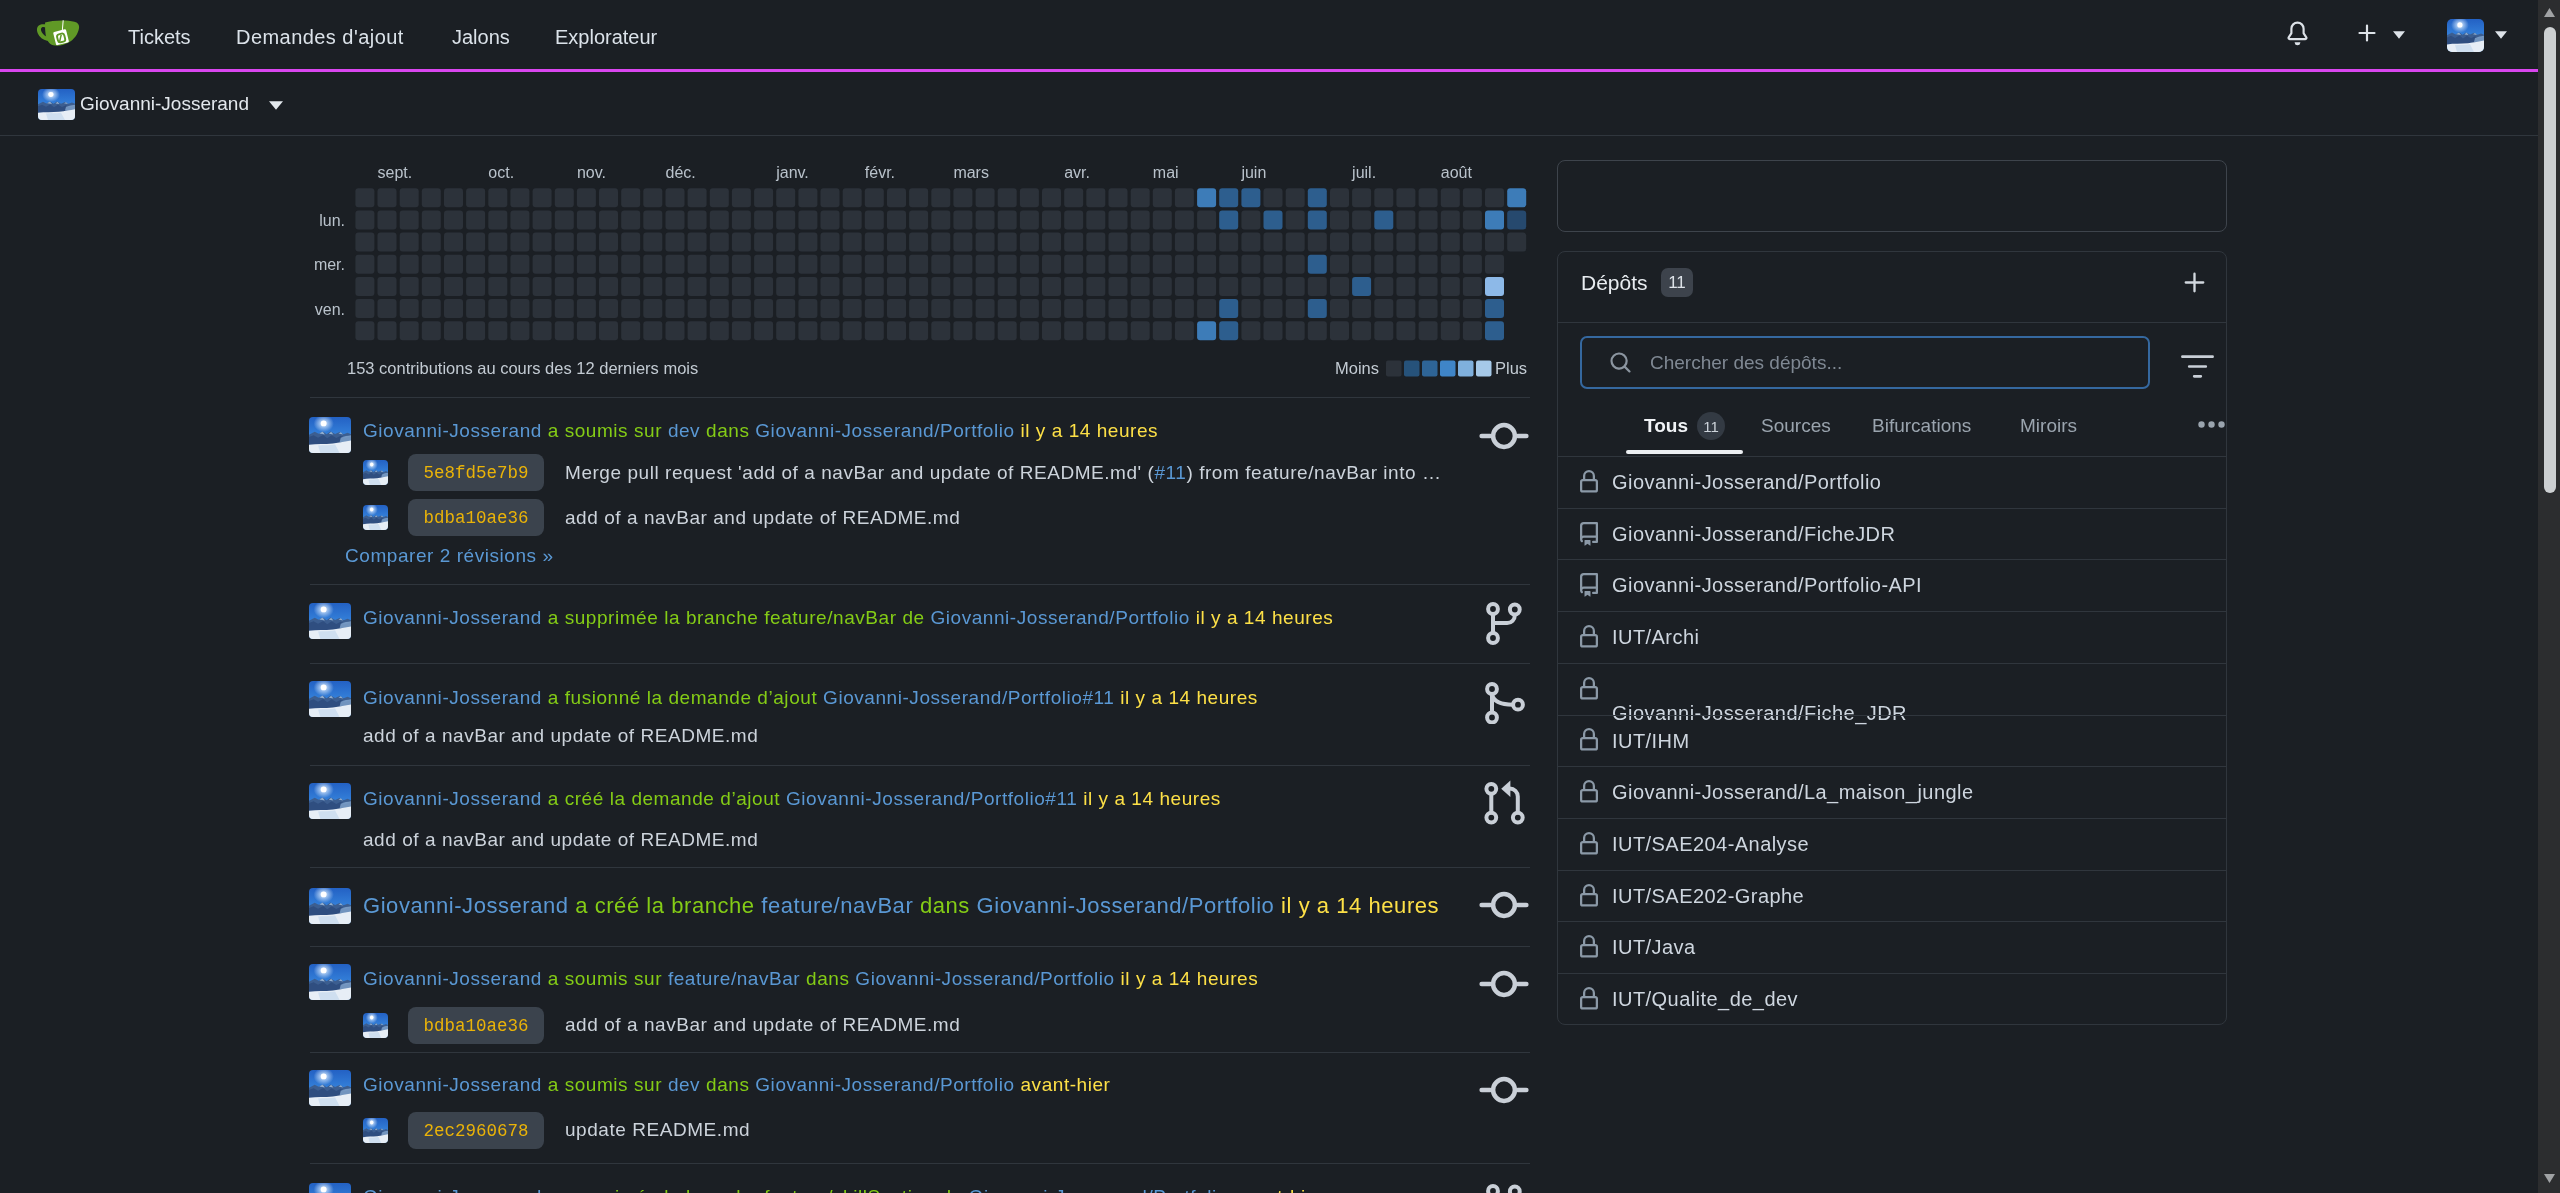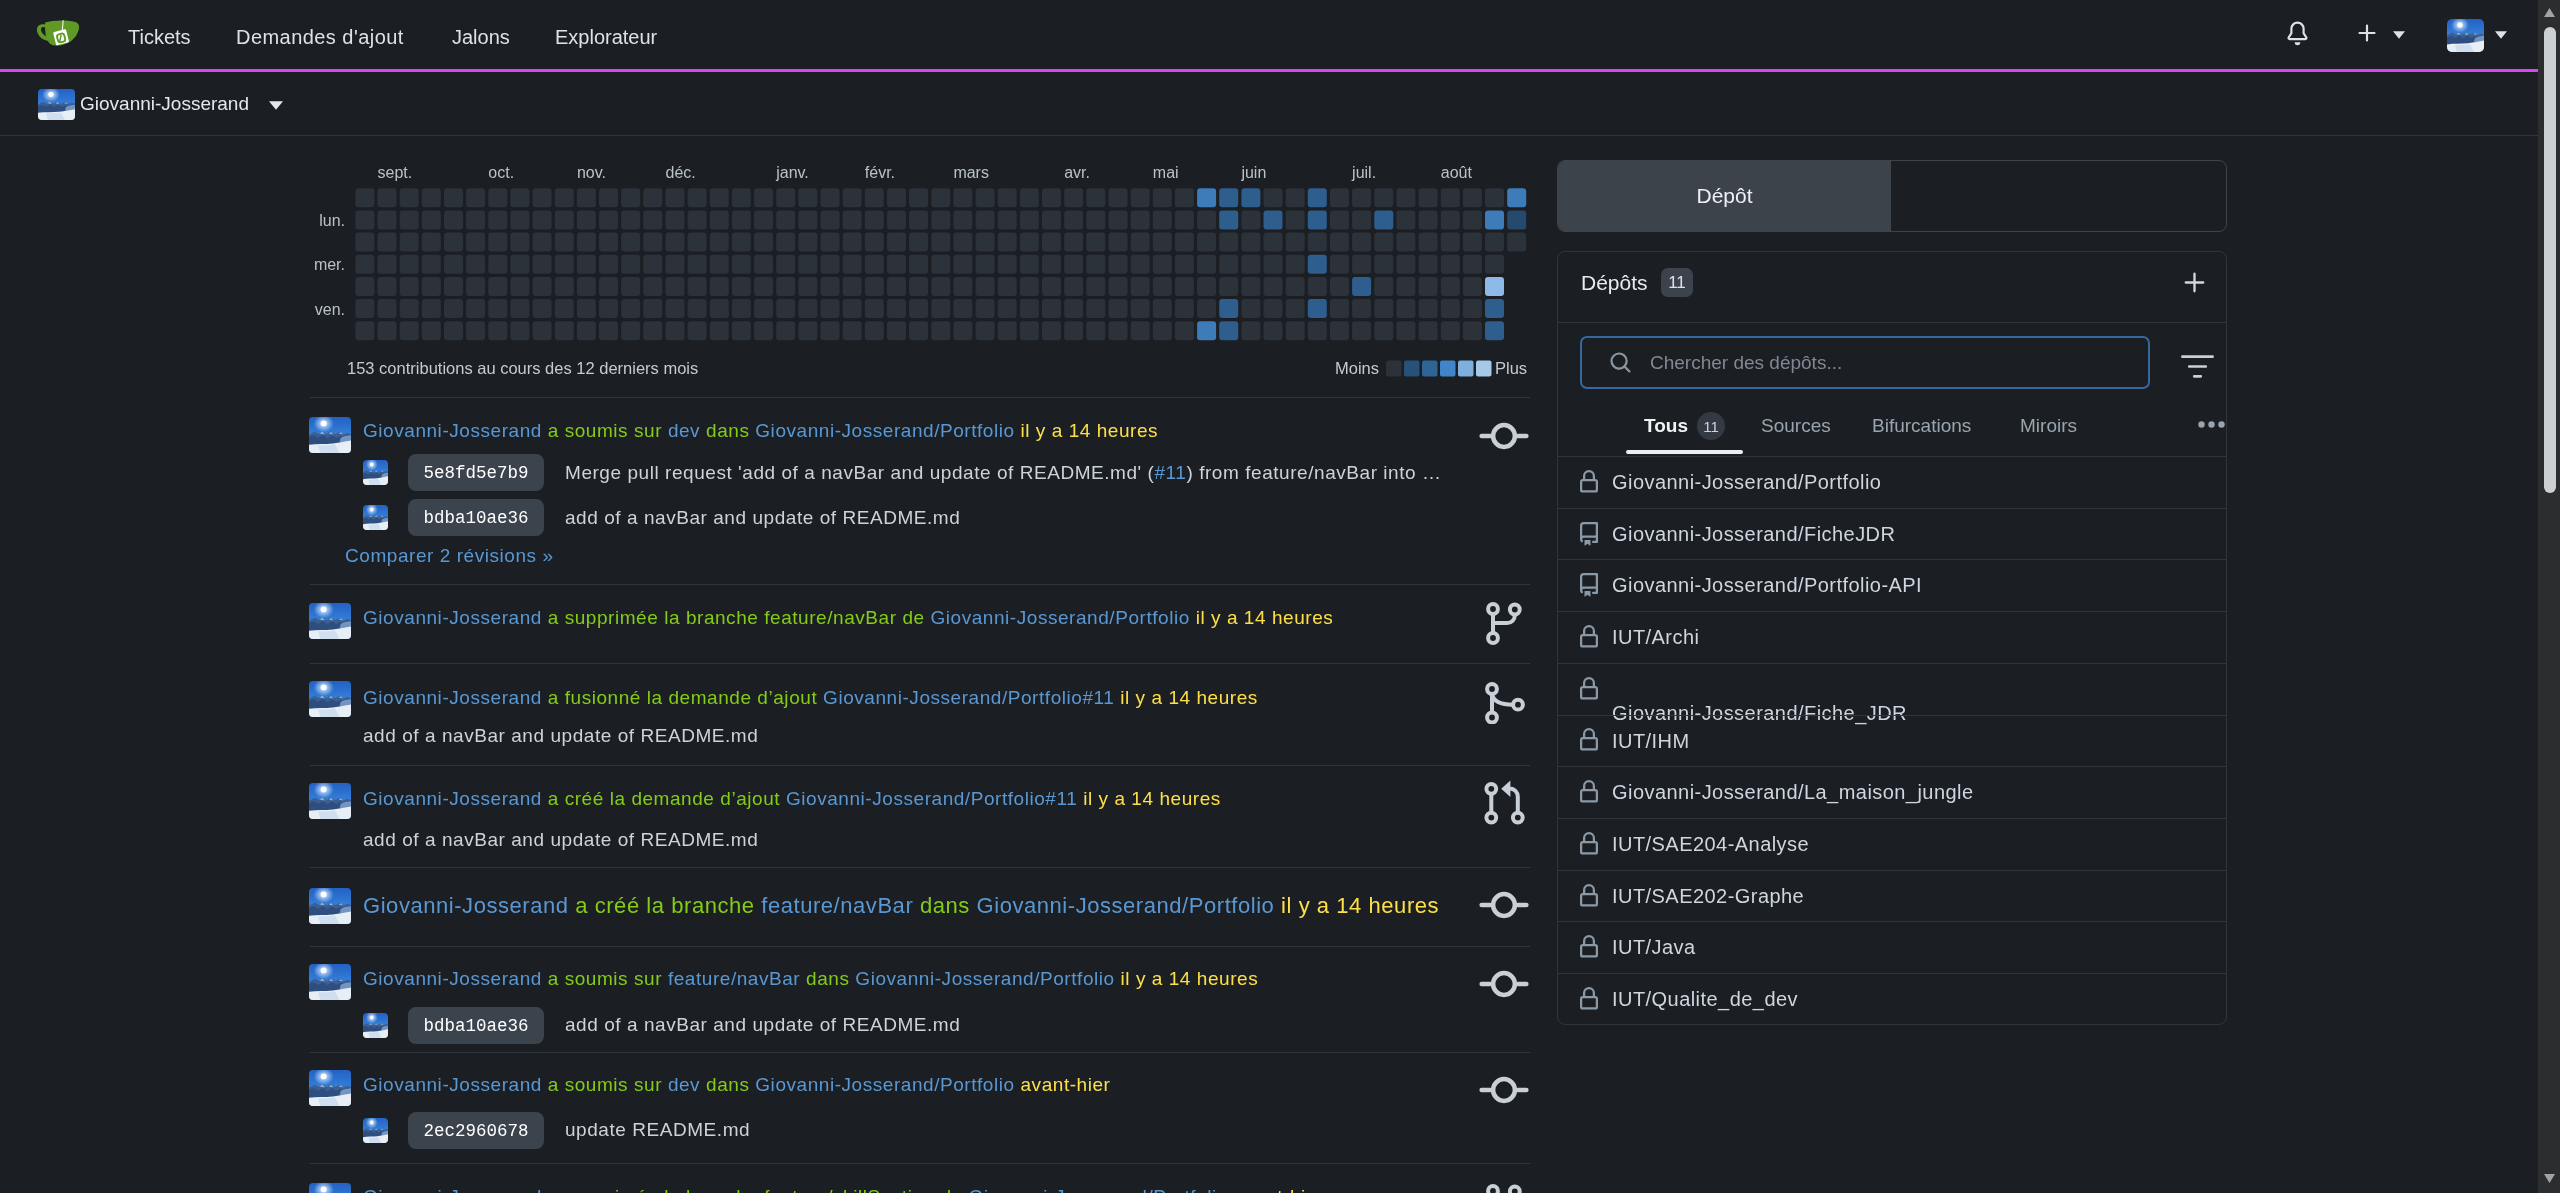--- a/index.html
+++ b/index.html
@@ -6,21 +6,21 @@
 body{background:#1b1f24;font-family:"Liberation Sans",sans-serif;color:#ccd3db;position:relative}
 .abs{position:absolute}
 .tx{position:absolute;transform:translateY(-50%);white-space:nowrap;line-height:1.25}
 .ft{letter-spacing:0.55px}
 a{color:#5a98d4;text-decoration:none}
 .b{color:#84cc16}
 .mu{color:#fde047}
 .hr{position:absolute;height:1px;background:#30363d}
 .hm-lab{font:16px "Liberation Sans";fill:#b9c2cb}
 .hm-txt{font:16.5px "Liberation Sans";fill:#c3cbd3}
-.hash{position:absolute;width:136px;height:37px;border-radius:8px;background:#3b434d;color:#ffffff;font:17.5px "Liberation Mono",monospace;display:flex;align-items:center;justify-content:center}
+.hash{position:absolute;width:136px;height:37px;border-radius:8px;background:#3b434d;color:#eab308;font:17.5px "Liberation Mono",monospace;display:flex;align-items:center;justify-content:center}
 .nav{position:absolute;left:0;top:0;width:2560px;height:72px;background:#1b1f24;border-bottom:3px solid #d946ef}
 .ctx{position:absolute;left:0;top:72px;width:2560px;height:64px;background:#1b1f24;border-bottom:1px solid #30363d}
 .navlink{position:absolute;top:37px;transform:translateY(-50%);font-size:20px;color:#dbe2e9;white-space:nowrap}
 .seg{border:1px solid #3e444c;border-radius:8px;display:flex;overflow:hidden}
 .seg-l{width:333px;background:#3d434b;color:#eef1f4;display:flex;align-items:center;justify-content:center;font-size:21px}
 .seg-r{flex:1;background:#16191e;color:#d5dbe2;display:flex;align-items:center;justify-content:center;font-size:21px}
 .panel{border:1px solid #30363d;border-radius:8px}
 .hd{font-size:21px;font-weight:normal;color:#e8ecf0}
 .nbadge{position:absolute;width:32px;height:29px;border-radius:7px;background:#3d434c;color:#dde2e8;font-size:17px;display:flex;align-items:center;justify-content:center}
 .cbadge{position:absolute;width:28px;height:28px;border-radius:14px;background:#333a43;color:#ccd3da;font-size:15px;display:flex;align-items:center;justify-content:center}
@@ -594,21 +594,20 @@
   </svg>
 <div class="tx ft" style="left:363px;top:1196.5px;font-size:19px"><a>Giovanni-Josserand</a> <span class="b">a supprimée la branche feature/skillSection de</span> <a>Giovanni-Josserand/Portfolio</a> <span class="mu">avant-hier</span></div>
 <svg class="abs" style="left:1486px;top:1184px" width="36" height="43" viewBox="0 0 36 43" fill="none" stroke="#c9cfd7" stroke-width="4" stroke-linecap="round">
     <circle cx="7" cy="7" r="4.9"></circle>
     <circle cx="7" cy="36" r="4.9"></circle>
     <circle cx="28.8" cy="7.5" r="4.9"></circle>
     <path d="M7 12.2V30.9"></path>
     <path d="M28.8 12.8v0.7a7.6 7.6 0 0 1-7.6 7.6H7.3"></path>
   </svg>
 <div class="abs seg" style="left:1557px;top:160px;width:670px;height:72px">
-<div class="seg-l">Dépôt</div>
   </div>
 <div class="abs panel" style="left:1557px;top:251px;width:670px;height:774px"></div>
 <div class="tx " style="left:1581px;top:283px;font-size:19px"><span class="hd">Dépôts</span></div>
 <div class="abs nbadge" style="left:1661px;top:268px">11</div>
 <svg class="abs" style="left:2184px;top:272px" width="21" height="21" viewBox="0 0 18 18" stroke="#d2d8de" stroke-width="2" stroke-linecap="round">
     <path d="M9 1.5V16.5M1.5 9H16.5"></path>
   </svg>
 <div class="hr" style="left:1558px;top:322px;width:668px"></div>
 <div class="abs sbox" style="left:1580px;top:336px;width:570px;height:53px"></div>
 <svg class="abs" style="left:1609px;top:351px" width="23" height="23" viewBox="0 0 16 16" fill="#8b95a0">

